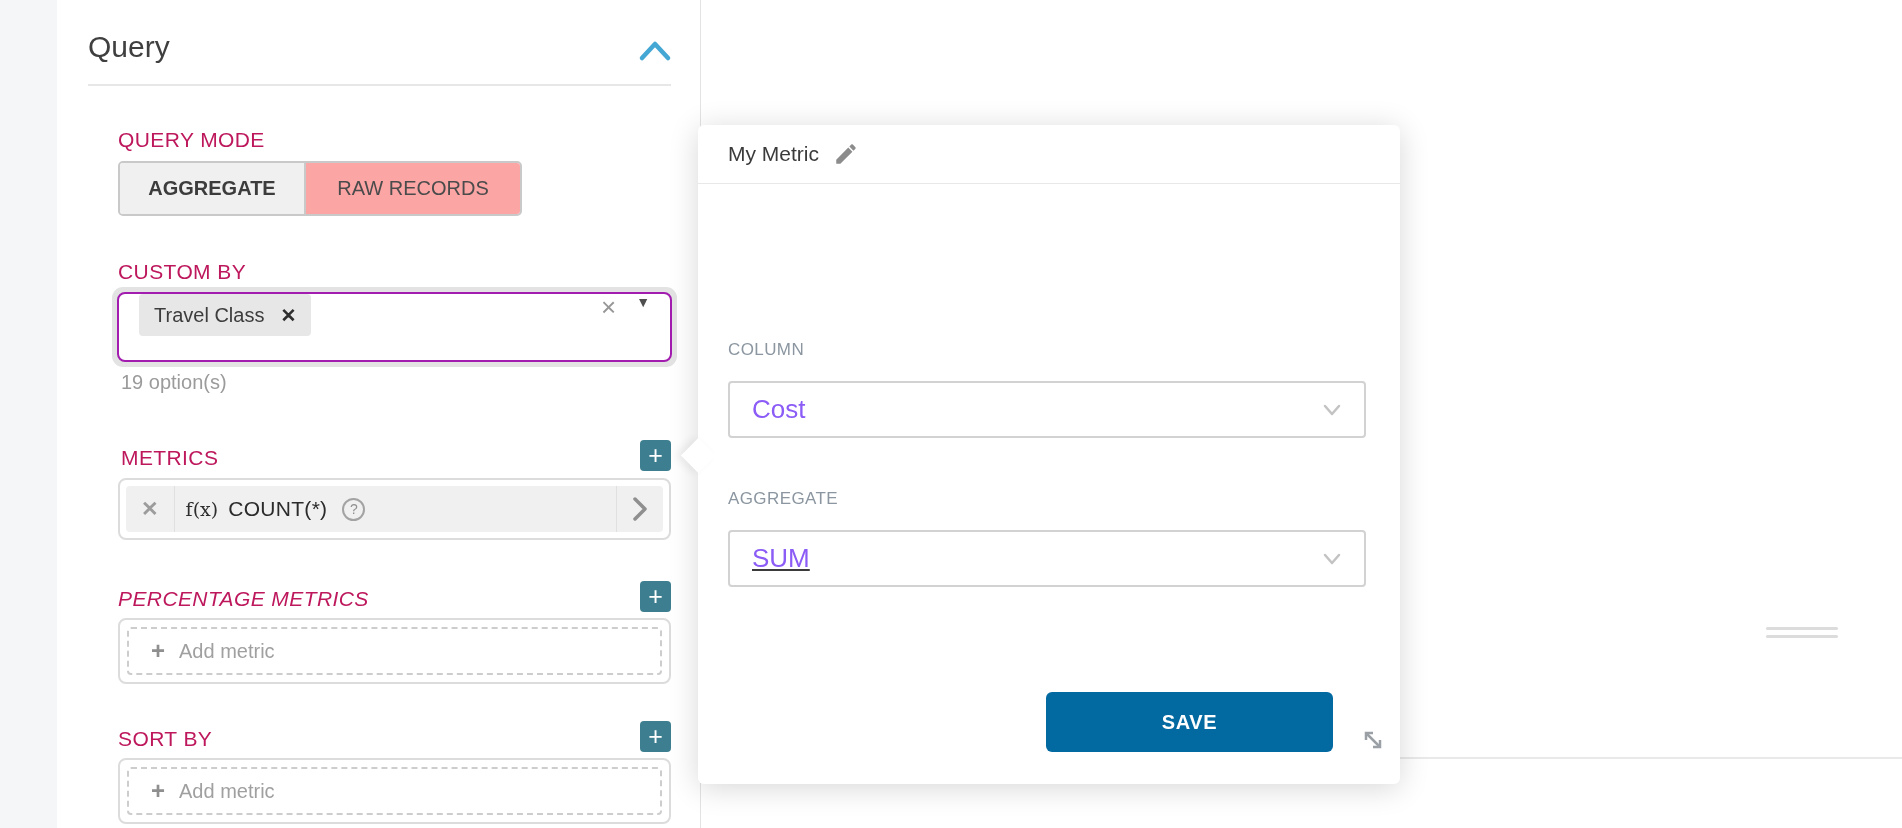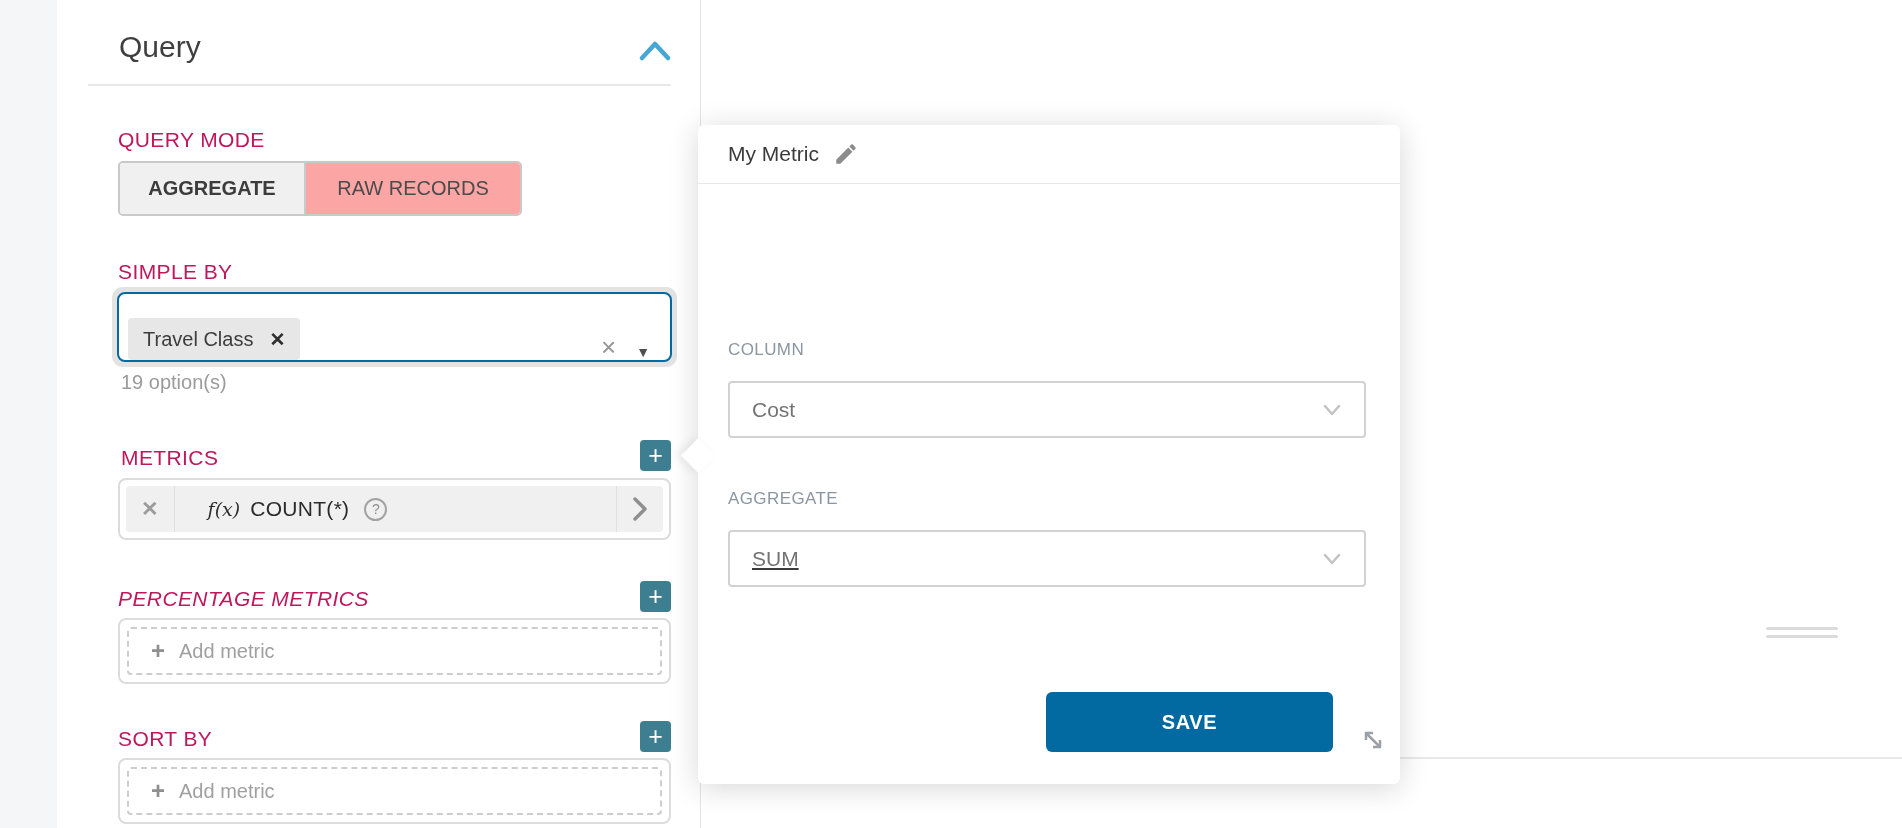--- a/index.html
+++ b/index.html
@@ -11,21 +11,21 @@
   .abs { position:absolute; }
 
   
   .left-strip { left:0; top:0; width:57px; height:828px; background:#f5f6f7; }
   .v-divider  { left:700px; top:0; width:1px; height:828px; background:#e3e3e3; }
   .footer-divider { left:701px; top:757px; width:1201px; height:2px; background:#e9e9e9; }
   .drag-line1 { left:1766px; top:627px; width:72px; height:3px; background:#dcdcdc; border-radius:2px; }
   .drag-line2 { left:1766px; top:635px; width:72px; height:3px; background:#dcdcdc; border-radius:2px; }
 
   
-  .query-title { left:88px; top:30px; font-size:30px; color:#3f3f3f;margin-left:31px; }
+  .query-title { left:88px; top:30px; font-size:30px; color:#3f3f3f; }
   .collapse-btn { left:638px; top:38px; width:36px; height:28px; cursor:pointer; }
   .title-rule { left:88px; top:84px; width:583px; height:0; border-top:2px solid #e7e7e7; }
 
   .sec-label {
     font-size:21px; color:#be185d; letter-spacing:0.4px; white-space:nowrap;
   }
   .lbl-query-mode { left:118px; top:128px; }
   .lbl-group-by   { left:118px; top:260px; }
   .lbl-metrics    { left:121px; top:446px; }
   .lbl-pct        { left:118px; top:587px;font-style:italic; }
@@ -42,22 +42,22 @@
   }
   .seg-aggregate { width:186px; background:#f0f0f0; color:#3c3c3c; font-weight:700; border-right:2px solid #c9c9c9; }
   .seg-raw { flex:1; background:#fca5a5; color:#4b4b4b; }
 
   .select-ring {
     left:112px; top:287px; width:565px; height:80px;
     background:#e3e3e3; border-radius:11px;
   }
   .select-field {
     position:absolute; left:5px; top:5px; right:5px; bottom:5px;
-    background:#fff; border:2px solid #0369a1; border-radius:8px;
-    display:flex; align-items:flex-end; padding-left:9px; cursor:text;
+    background:#fff; border:2px solid #a21caf; border-radius:8px;
+    display:flex; align-items:flex-start; padding-left:20px; cursor:text;
   }
   .tag {
     height:42px; background:#e7e7e7; border-radius:4px;
     display:flex; align-items:center; padding:0 15px; gap:16px;
     font-size:20px; color:#3d3d3d; cursor:default;
   }
   .tag-x { font-size:19px; font-weight:700; color:#2d2d2d; cursor:pointer; }
   .sel-spacer { flex:1; }
   .sel-clear { font-size:26px; color:#979797; margin-right:20px; cursor:pointer; line-height:1; }
   .sel-caret { font-size:14px; color:#4f4f4f; margin-right:20px; cursor:pointer; }
@@ -74,21 +74,21 @@
   .metric-box {
     left:118px; top:478px; width:553px; height:62px;
     border:2px solid #dcdcdc; border-radius:8px; background:#fff;
   }
   .metric-inner {
     position:absolute; left:6px; top:6px; right:6px; bottom:6px;
     background:#f0f0f0; border-radius:4px; display:flex; align-items:center; cursor:pointer;
   }
   .metric-remove { font-size:21px; font-weight:700; color:#9c9c9c; padding:0 15px; cursor:pointer; }
   .metric-sep { width:1px; height:100%; background:#e0e0e0; }
-  .metric-fx { font-family:"DejaVu Serif", serif; font-style:italic; font-size:19px; color:#2e2e2e; margin-left:33px; }
+  .metric-fx { font-family:"DejaVu Serif", serif; font-size:19px; color:#2e2e2e; margin-left:11px; }
   .metric-value { font-size:21px; color:#2b2b2b; margin-left:10px; letter-spacing:0.3px; }
   .help-circle {
     width:23px; height:23px; border:2px solid #a3a3a3; border-radius:50%;
     color:#909090; font-size:14px; display:flex; align-items:center; justify-content:center;
     margin-left:15px; cursor:help;
   }
   .metric-open { padding:0 15px; display:flex; align-items:center; cursor:pointer; }
 
   .dashed-box {
     left:118px; width:553px; height:66px;
@@ -140,21 +140,21 @@
   .lbl-column { top:215px; }
   .lbl-aggregate { top:364px; }
 
   .pop-select {
     position:absolute; left:30px; width:638px; height:57px;
     border:2px solid #d2d2d2; border-radius:4px; background:#fff;
     display:flex; align-items:center; padding:0 22px; cursor:pointer;
   }
   .sel-column { top:256px; }
   .sel-aggregate { top:405px;text-decoration:underline; }
-  .pop-select-value { font-size:21px; color:#737373; flex:1; }
+  .pop-select-value { font-size:26px; color:#8b5cf6; flex:1; }
 
   .btn {
     position:absolute; top:567px; width:287px; height:60px; border-radius:6px;
     display:flex; align-items:center; justify-content:center;
     font-size:20px; font-weight:700; letter-spacing:0.6px; cursor:pointer;
   }
   .btn-close { left:30px; background:#e8f4f9; color:#3a7e97; }
   .btn-save  { left:348px; background:#0369a1; color:#ffffff; }
   .resize-handle { position:absolute; left:662px; top:602px; width:26px; height:26px; cursor:nwse-resize; }
 </style>
@@ -174,21 +174,21 @@
   </svg>
 </div>
 <div class="abs title-rule"></div>
 
 <div class="abs sec-label lbl-query-mode">QUERY MODE</div>
 <div class="abs segmented">
   <div class="seg seg-aggregate">AGGREGATE</div>
   <div class="seg seg-raw">RAW RECORDS</div>
 </div>
 
-<div class="abs sec-label lbl-group-by">SIMPLE BY</div>
+<div class="abs sec-label lbl-group-by">CUSTOM BY</div>
 <div class="abs select-ring">
   <div class="select-field">
     <div class="tag">
       <span>Travel Class</span>
       <span class="tag-x">✕</span>
     </div>
     <div class="sel-spacer"></div>
     <span class="sel-clear">×</span>
     <span class="sel-caret">▼</span>
   </div>

